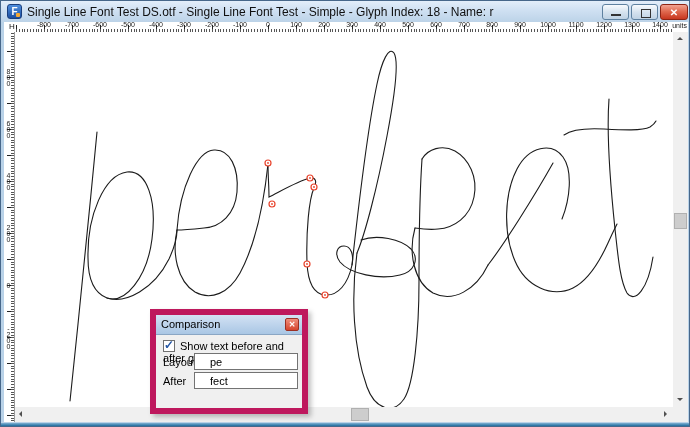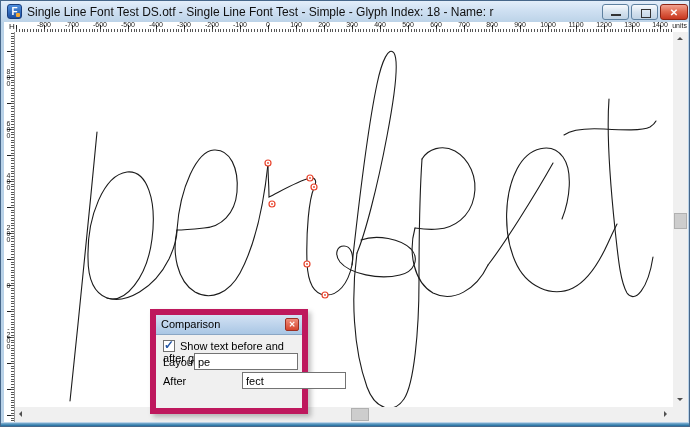--- a/index.html
+++ b/index.html
@@ -68,21 +68,21 @@
     background:linear-gradient(#d3e2f4,#a9c6e4);border-bottom:1px solid #8aa6c4;}
   .dlg-title{position:absolute;left:5px;top:3px;font-size:11px;color:#000;}
   .dlg-close{position:absolute;right:3px;top:3px;width:14px;height:13px;border-radius:2px;box-sizing:border-box;
     background:linear-gradient(#ef8d7c,#d6452e);border:1px solid #9c3023;color:#fff;
     font-size:8px;font-weight:bold;text-align:center;line-height:11px;}
   .dlg-row{position:absolute;left:7px;font-size:11px;color:#000;}
   .checkbox{display:inline-block;width:12px;height:12px;box-sizing:border-box;background:#fff;
     border:1px solid #707070;vertical-align:-2px;margin-right:5px;position:relative;}
   .checkbox.checked::after{content:"✓";position:absolute;left:0px;top:-3px;color:#2456a4;font-size:12px;font-weight:bold;}
   .dlg-input{position:absolute;width:104px;height:17px;box-sizing:border-box;border:1px solid #737373;
-    background:#fff;font-family:"Liberation Sans",sans-serif;font-size:11px;padding:0 3px;color:#000;}
+    background:#fff;font-family:"Liberation Sans",sans-serif;font-size:11px;padding:0 15px;color:#000;}
 </style>
 </head>
 <body>
 
 <div class="window">
 
   <div class="titlebar">
     <div class="app-icon">F</div>
     <div class="title-text">Single Line Font Test DS.otf - Single Line Font Test - Simple - Glyph Index: 18 - Name: r</div>
     <div class="winbtn min">
@@ -195,17 +195,17 @@
     <div class="dlg-titlebar">
       <span class="dlg-title">Comparison</span>
       <div class="dlg-close">✕</div>
     </div>
     <div class="dlg-row" style="top:25px;">
       <span class="checkbox checked"></span><span>Show text before and after glyph</span>
     </div>
     <div class="dlg-row" style="top:41px;">Layout</div>
     <input class="dlg-input" style="left: 38px; top: 38px;" value="pe">
     <div class="dlg-row" style="top:60px;">After</div>
-    <input class="dlg-input" style="left: 38px; top: 57px; margin-left: 48px;" value="fect">
+    <input class="dlg-input" style="left: 38px; top: 57px;" value="fect">
   </div>
 
   <div class="frame-bottom"></div>
 </div>
 
 </body></html>

